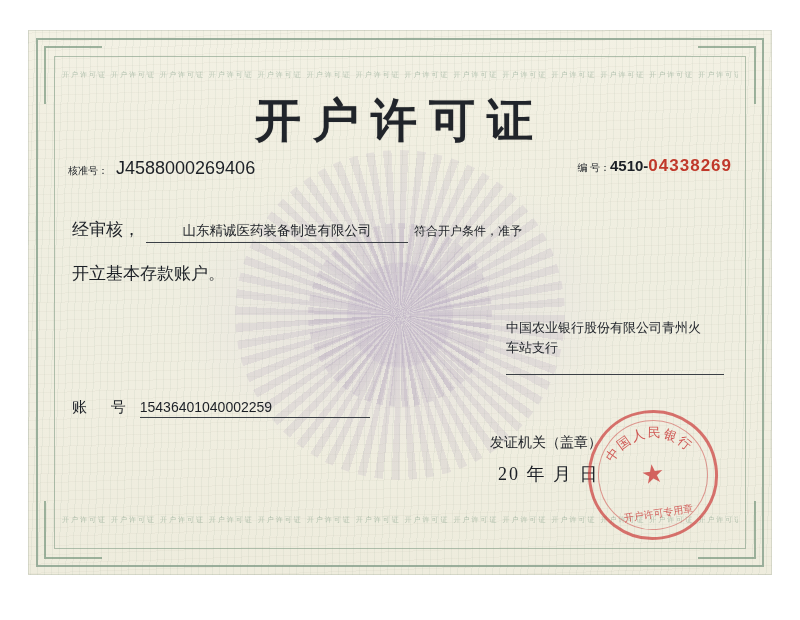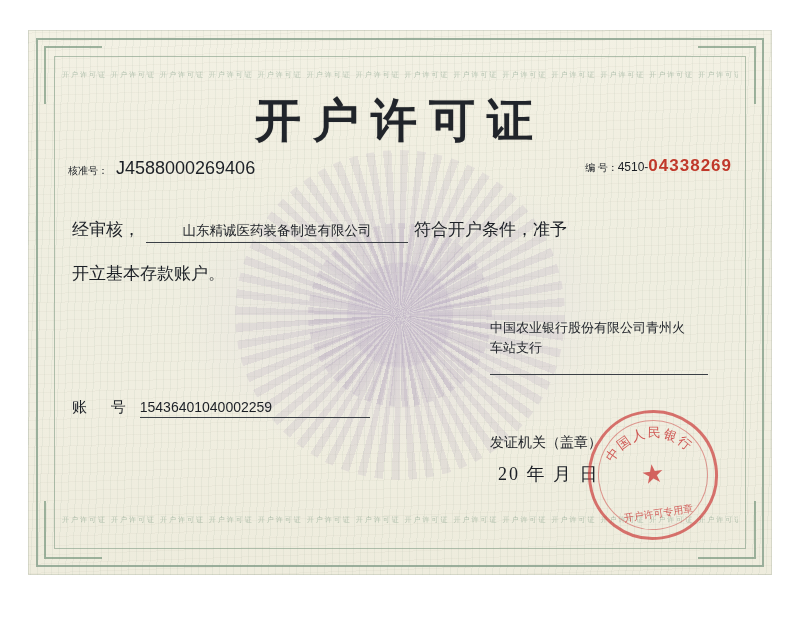--- a/index.html
+++ b/index.html
@@ -125,57 +125,57 @@
   #serial-no { right: 40px; top: 126px; }
   #serial-no .num {
     font-family: "Liberation Sans", sans-serif;
     font-weight: bold;
     font-size: 17px;
     color: #c0392b;
     letter-spacing: 1px;
   }
   #serial-no .prefix {
     font-family: "Liberation Sans", sans-serif;
-    font-weight: normal;
-    font-size: 12px;
+    font-weight: bold;
+    font-size: 15px;
     color: #1b1f25;
   }
 
   #body-line1 { left: 44px; top: 188px; width: 660px; }
   #body-line1 .lead { font-size: 17px; }
   #body-line1 .name {
     display: inline-block;
     width: 262px;
     border-bottom: 1px solid #3a3f45;
     text-align: center;
     font-family: "Liberation Sans", sans-serif;
     font-size: 13.5px;
     padding-bottom: 2px;
     margin: 0 6px;
     vertical-align: baseline;
   }
-  #body-line1 .tail { font-size: 17px; }
+  #body-line1 .tail { font-size: 12px; }
 
   #body-line2 { left: 44px; top: 232px; font-size: 17px; }
 
   #rep-row { left: 44px; top: 296px; width: 660px; font-size: 15px; }
   #rep-row .rep-name {
     display: inline-block;
     width: 150px;
     border-bottom: 1px solid #3a3f45;
     text-align: center;
     font-family: "Liberation Sans", sans-serif;
     font-size: 13.5px;
     padding-bottom: 2px;
     margin-left: 4px;
   }
   #rep-row .bank-label { margin-left: 24px; font-size: 15px; }
   #bank-name {
     position: absolute;
-    left: 462px;
+    left: 478px;
     top: 288px;
     width: 222px;
     font-family: "Liberation Sans", sans-serif;
     font-size: 13px;
     line-height: 20px;
     color: #24282e;
   }
   #bank-name .l1 { display: block; }
   #bank-name .l2 { display: block; border-bottom: 1px solid #3a3f45; width: 218px; padding-bottom: 16px; }
 

